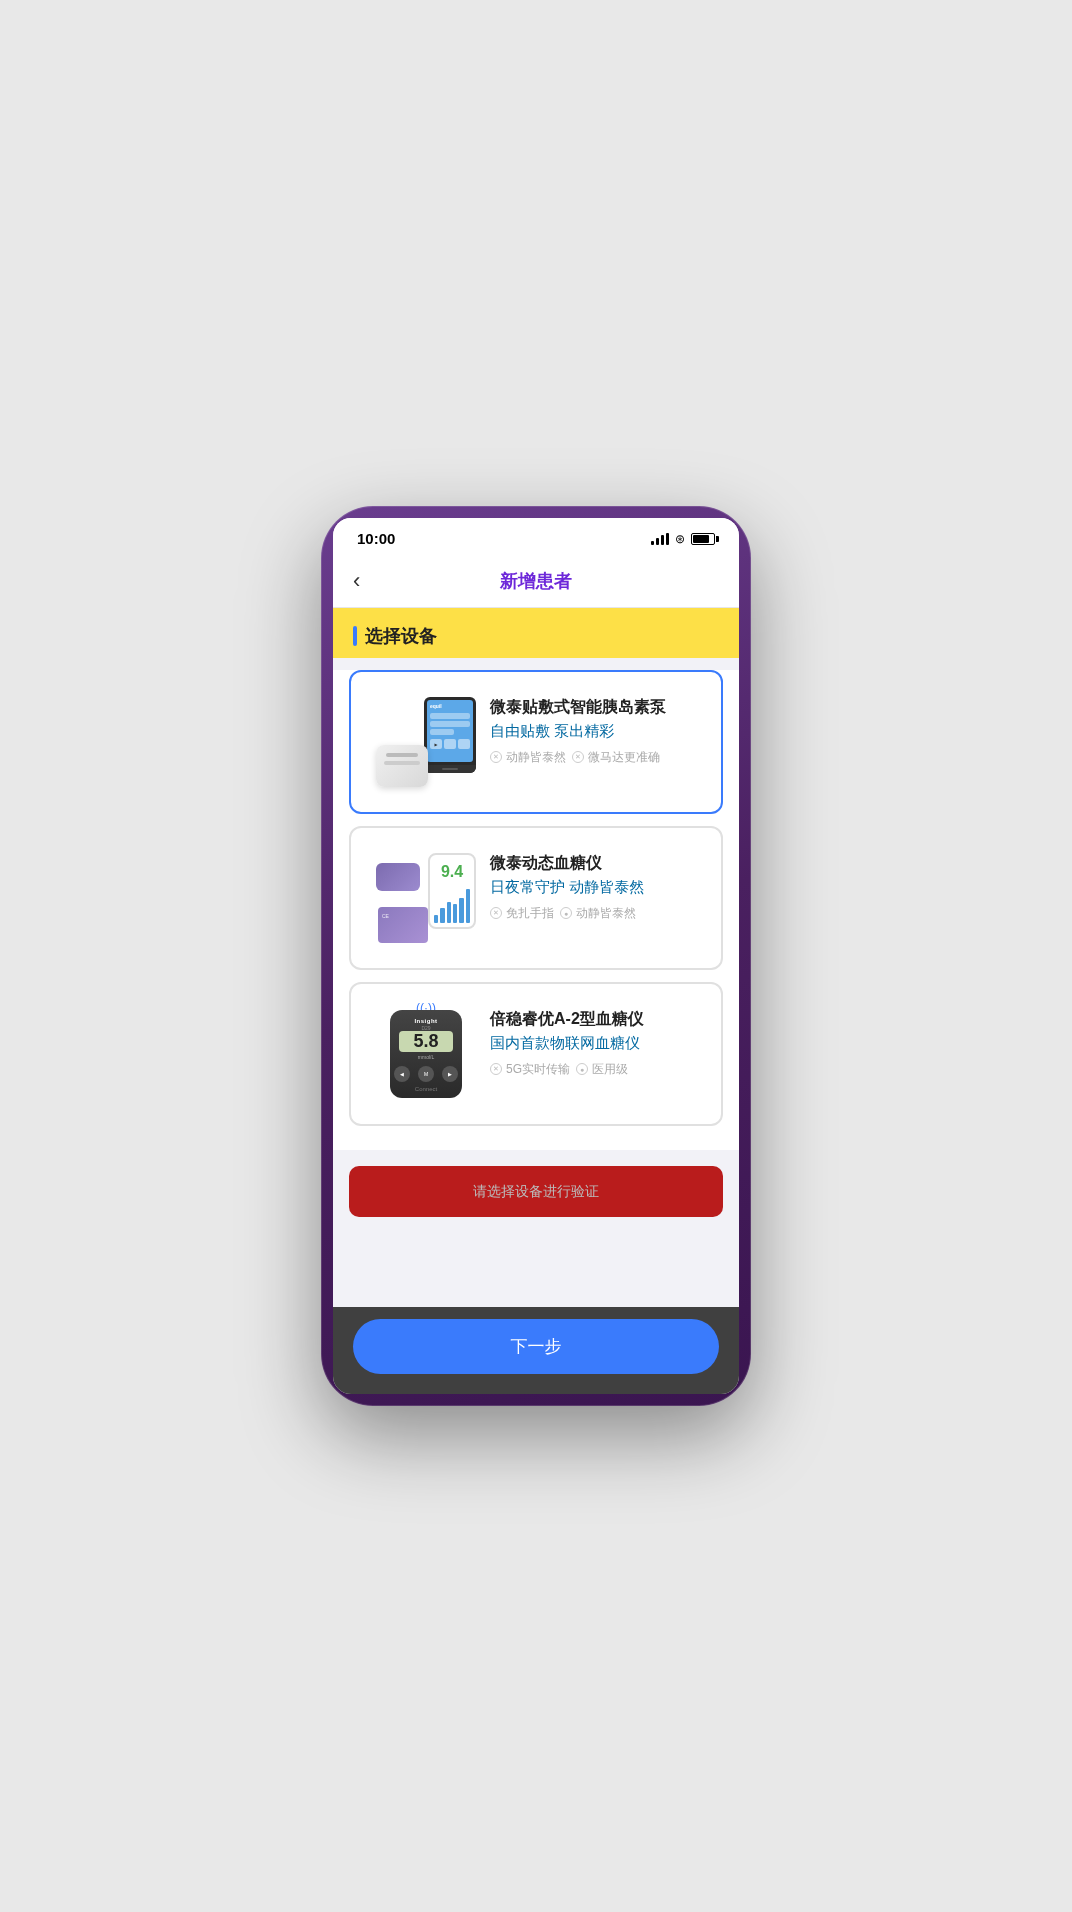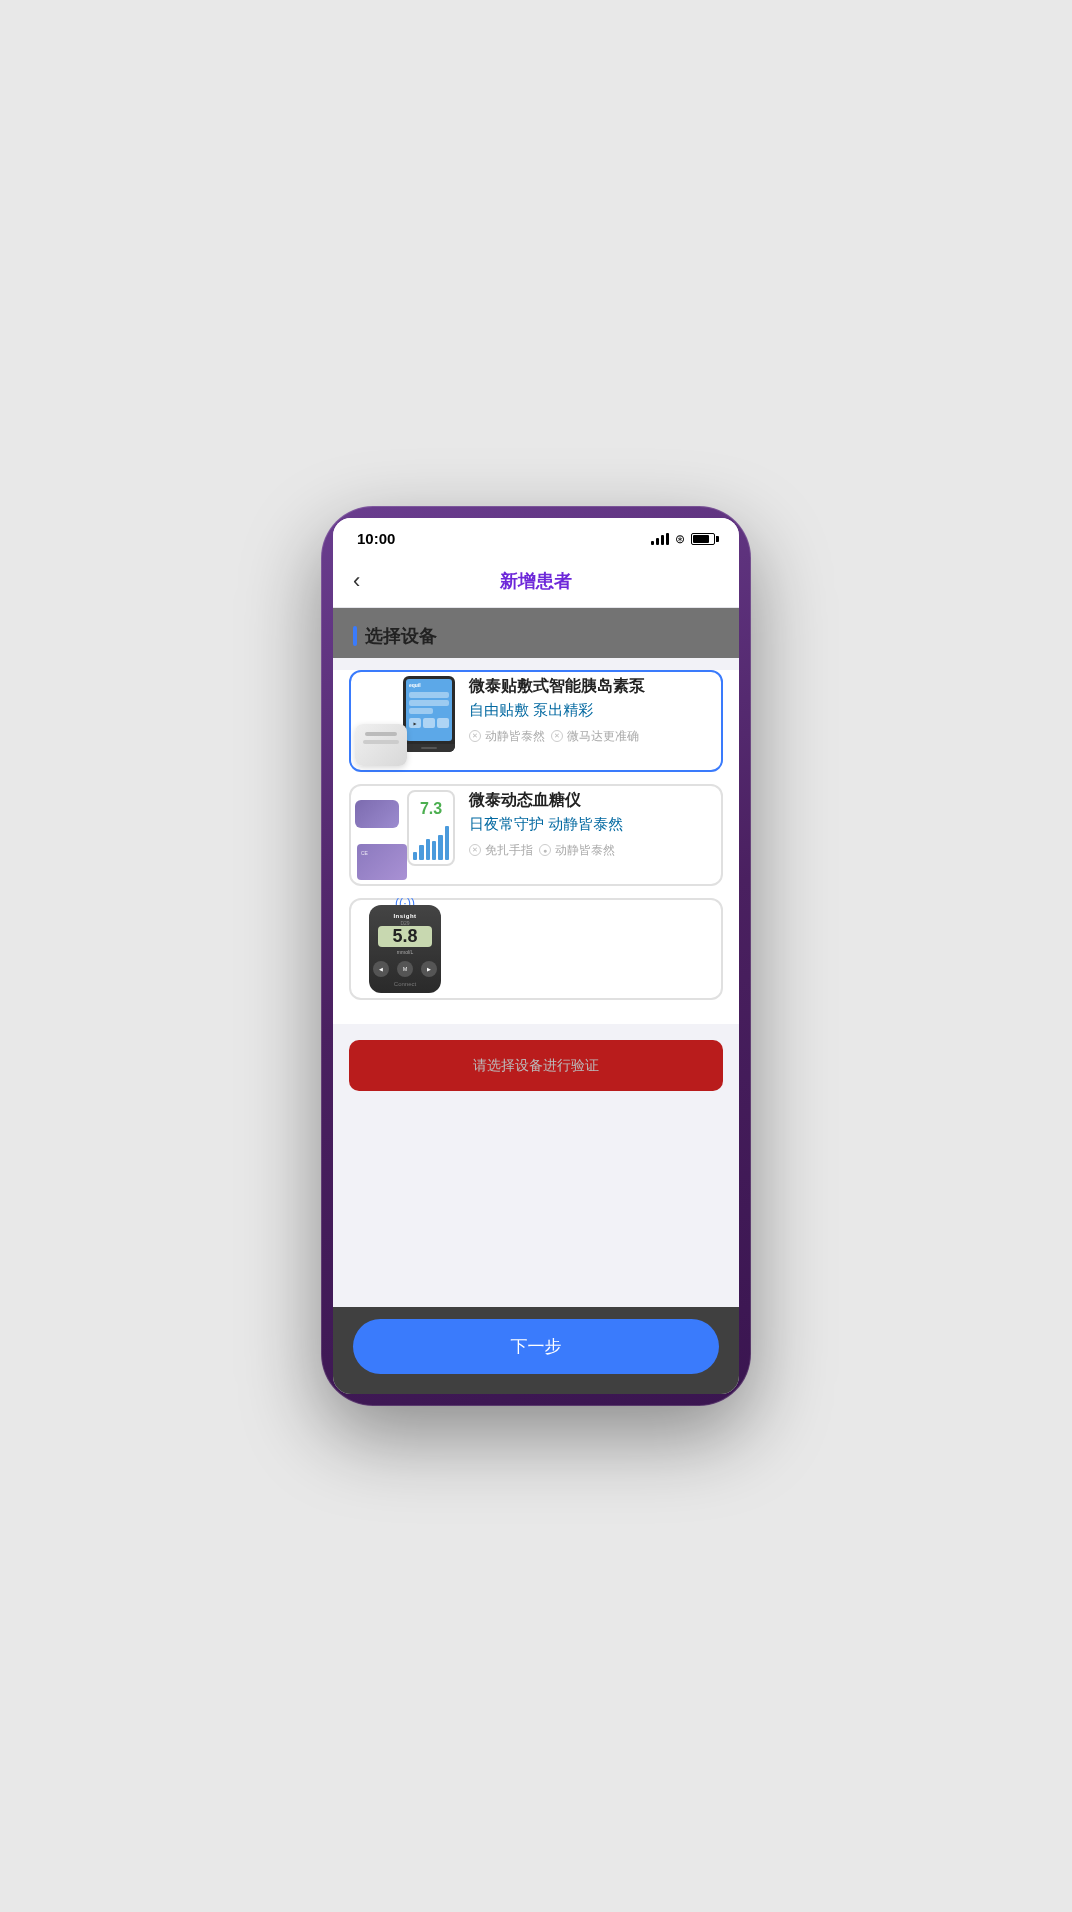--- a/index.html
+++ b/index.html
@@ -115,21 +115,21 @@
       color: #6d28d9;
     }
     
     .main-content {
       flex: 1;
       overflow-y: auto;
       background: #f2f2f7;
     }
     
     .section-header {
-      background: #737373;
+      background: #fde047;
       padding: 16px 20px 10px;
       margin-bottom: 0;
     }
     .section-title {
       font-size: 18px;
       font-weight: 600;
       color: #222;
       display: flex;
       align-items: center;
       gap: 8px;
@@ -142,21 +142,21 @@
     }
     
     .device-list {
       background: white;
       padding: 0 0 12px;
     }
     
     .device-card {
       margin: 12px 16px;
       border-radius: 12px;
-      padding: 4px;
+      padding: 25px;
       background: white;
       border: 2px solid #e0e0e0;
       display: flex;
       gap: 14px;
       align-items: flex-start;
       cursor: pointer;
     }
     .device-card.selected {
       border-color: #3a7bfc;
       background: #fff;
@@ -487,21 +487,21 @@
         </div>
 
         <div class="device-card">
           <div class="device-image-area">
             <div class="device-cgm">
               <div class="cgm-sensor"></div>
               <div class="cgm-package">
                 <div style="position:absolute;top:6px;left:4px;font-size:5px;color:rgba(255,255,255,0.8);">CE</div>
               </div>
               <div class="cgm-phone">
-                <div class="cgm-reading">7.3</div>
+                <div class="cgm-reading">9.4</div>
                 <div class="cgm-chart">
                   <div class="cgm-chart-bar" style="height:20%;width:6px;"></div>
                   <div class="cgm-chart-bar" style="height:35%;width:6px;"></div>
                   <div class="cgm-chart-bar" style="height:50%;width:6px;"></div>
                   <div class="cgm-chart-bar" style="height:45%;width:6px;"></div>
                   <div class="cgm-chart-bar" style="height:60%;width:6px;"></div>
                   <div class="cgm-chart-bar" style="height:80%;width:6px;"></div>
                 </div>
               </div>
             </div>
@@ -539,20 +539,34 @@
                     <span class="bgm-btn-label">M</span>
                   </div>
                   <div class="bgm-btn">
                     <span class="bgm-btn-label">▶</span>
                   </div>
                 </div>
                 <div style="font-size:6px;color:#777;margin-top:4px;">Connect</div>
               </div>
             </div>
           </div>
+          <div class="device-info">
+            <div class="device-name">倍稳睿优A-2型血糖仪</div>
+            <div class="device-slogan">国内首款物联网血糖仪</div>
+            <div class="device-features">
+              <div class="device-feature">
+                <div class="feature-dot">✕</div>
+                <span>5G实时传输</span>
+              </div>
+              <div class="device-feature">
+                <div class="feature-dot">●</div>
+                <span>医用级</span>
+              </div>
+            </div>
+          </div>
         </div>
 
       </div>
 
       <div class="verify-section">
         <div class="verify-box">
           <span class="verify-text">请选择设备进行验证</span>
         </div>
       </div>
 

